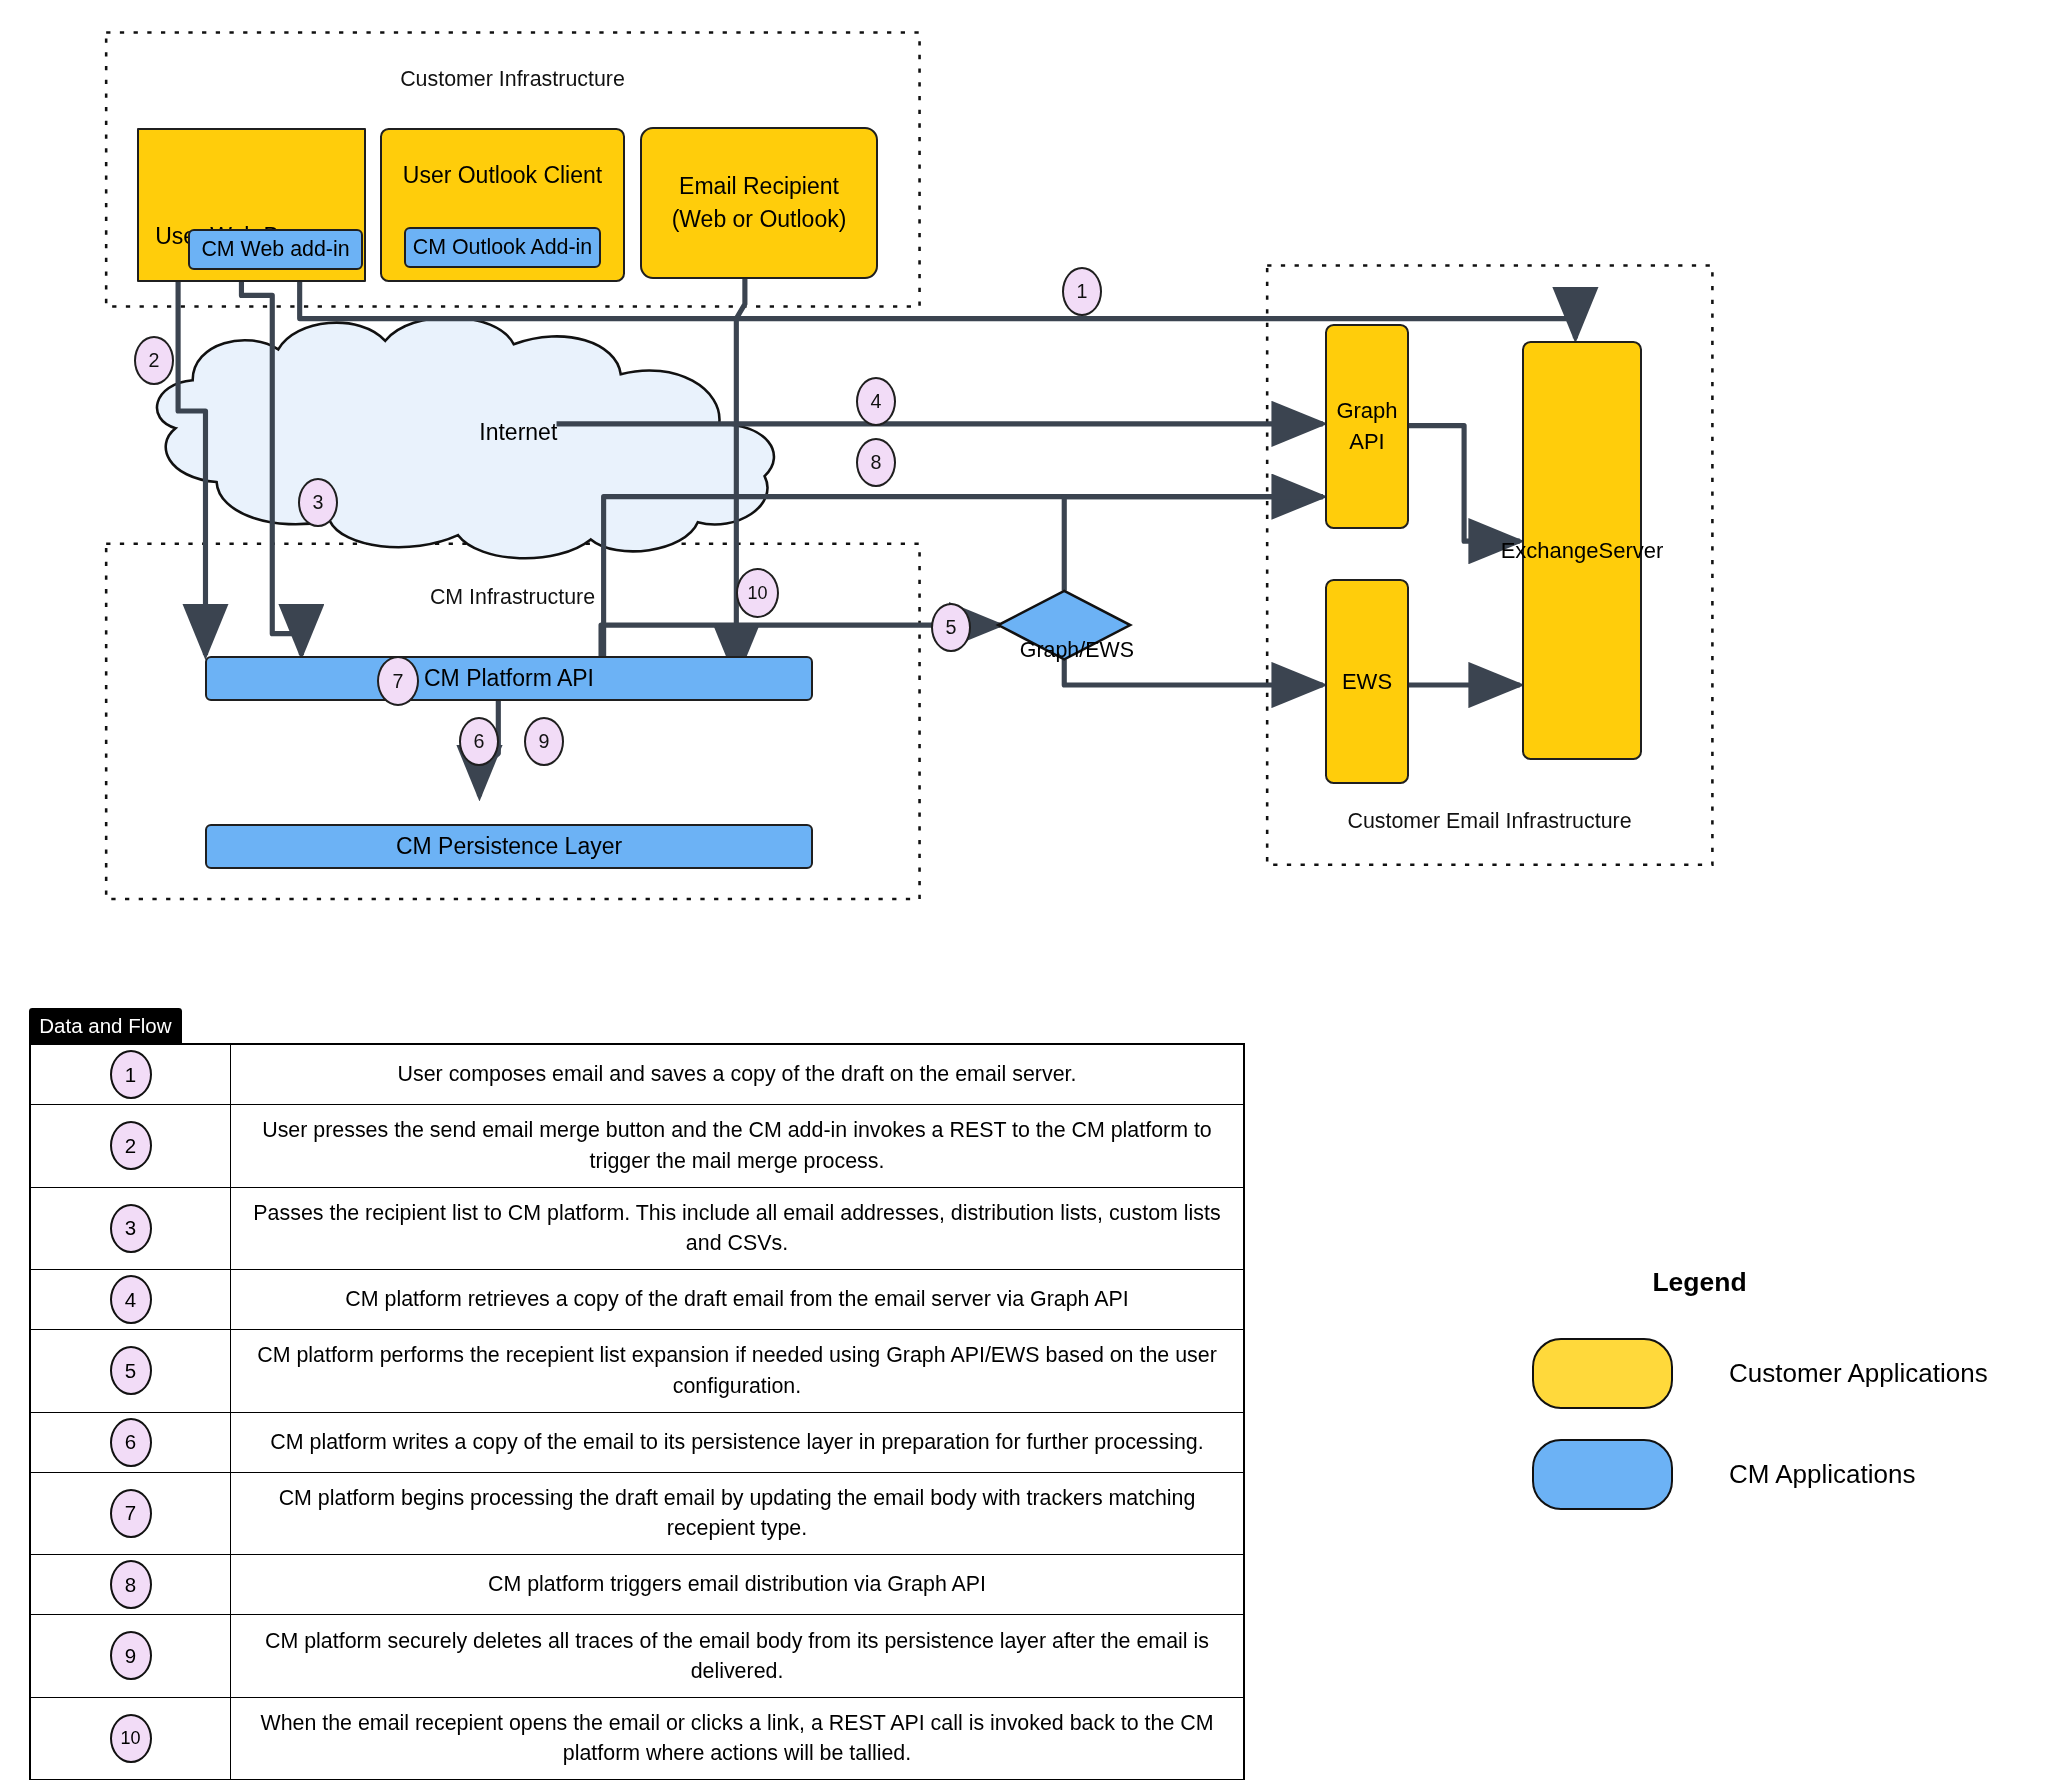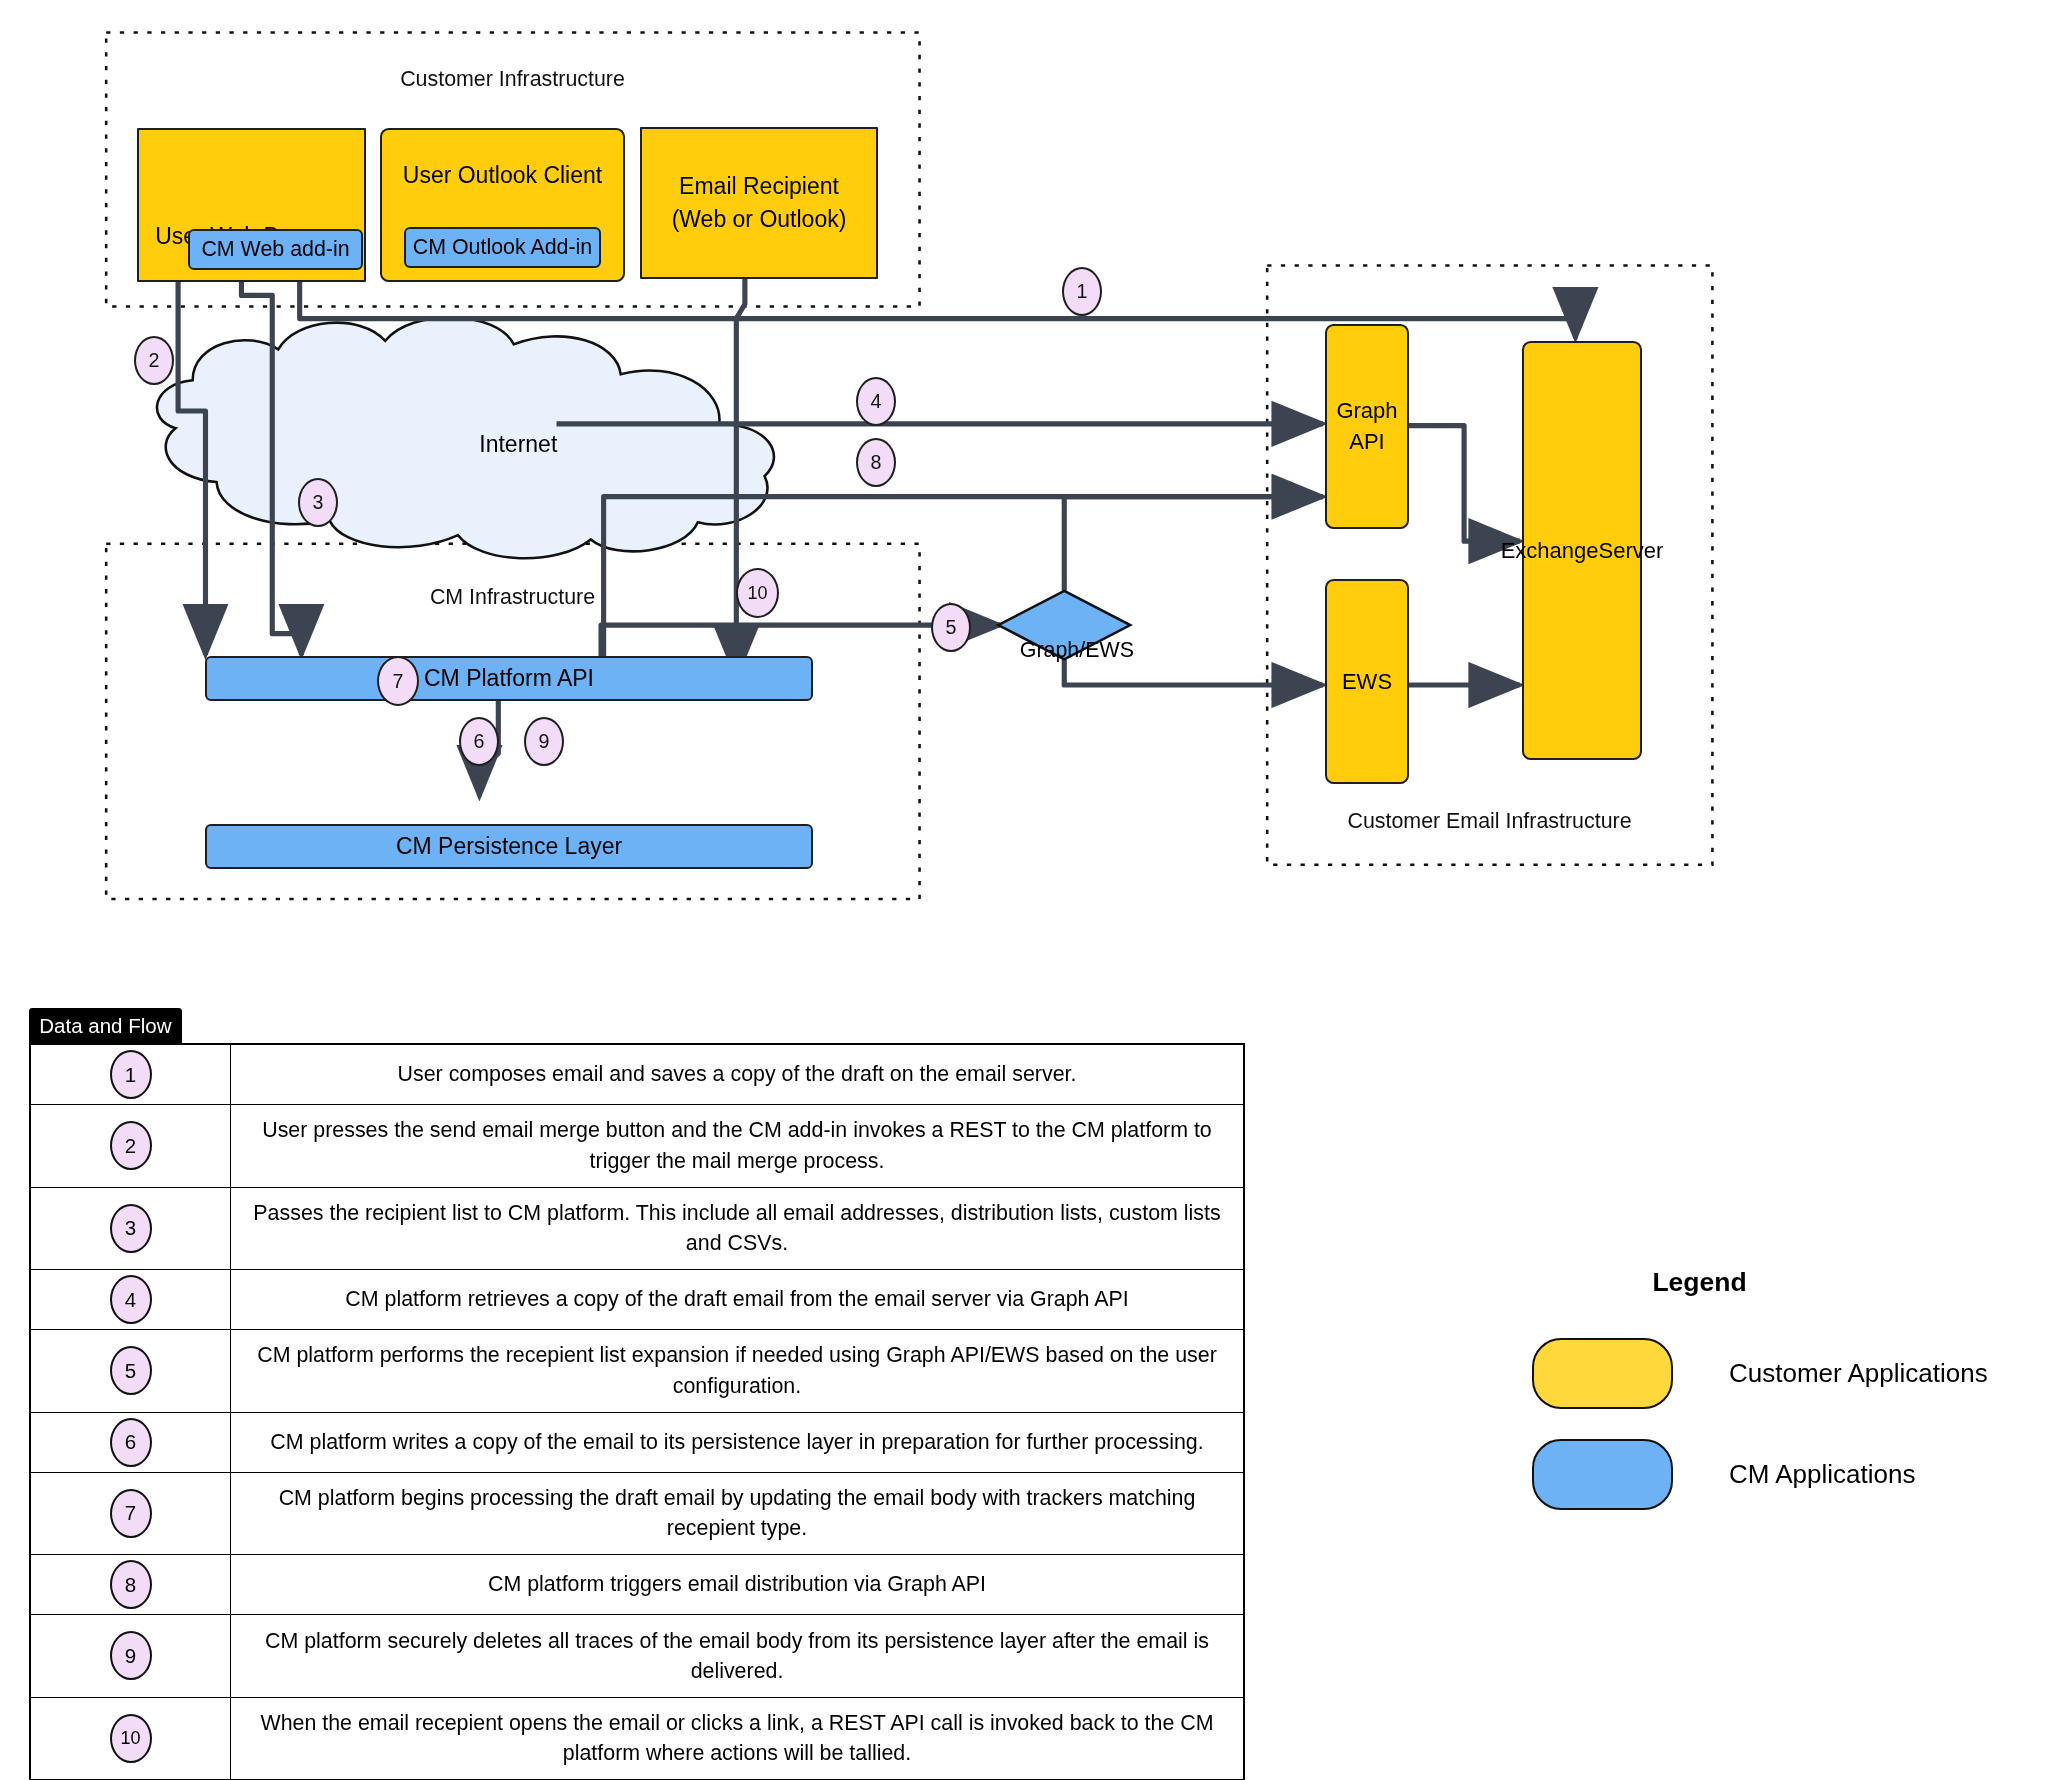--- a/index.html
+++ b/index.html
@@ -111,27 +111,27 @@
   </div>
 
   <div class="nodeBox yellow" style="left:380px;top:128px;width:245px;height:154px;border-radius:8.6px;
               align-items:flex-start;padding-top:32px;font-size:23px;">
     <span>User Outlook Client</span>
   </div>
   <div class="nodeBox blue" style="left:404px;top:227px;width:197px;height:41px;border-radius:6px;font-size:21.4px;">
     <span>CM Outlook Add-in</span>
   </div>
 
-  <div class="nodeBox yellow" style="left:640px;top:127px;width:238px;height:152px;border-radius:1px;
+  <div class="nodeBox yellow" style="left:640px;top:127px;width:238px;height:152px;border-radius:13px;
               flex-direction:column;font-size:23px;line-height:1.45;">
     <span>Email Recipient</span>
     <span>(Web or Outlook)</span>
   </div>
 
-  <div class="lbl" style="left:377px;top:404px;width:257px;text-align:center;font-size:23px;">
+  <div class="lbl" style="left:377px;top:392px;width:257px;text-align:center;font-size:23px;">
     <span>Internet</span>
   </div>
 
   <div class="nodeBox blue" style="left:205px;top:656px;width:608px;height:45px;border-radius:6px;font-size:23px;justify-content:center;">
     <span>CM Platform API</span>
   </div>
 
   <div class="nodeBox blue" style="left:205px;top:796px;width:608px;height:45px;border-radius:6px;font-size:23px;margin-top:28px;">
     <span>CM Persistence Layer</span>
   </div>

